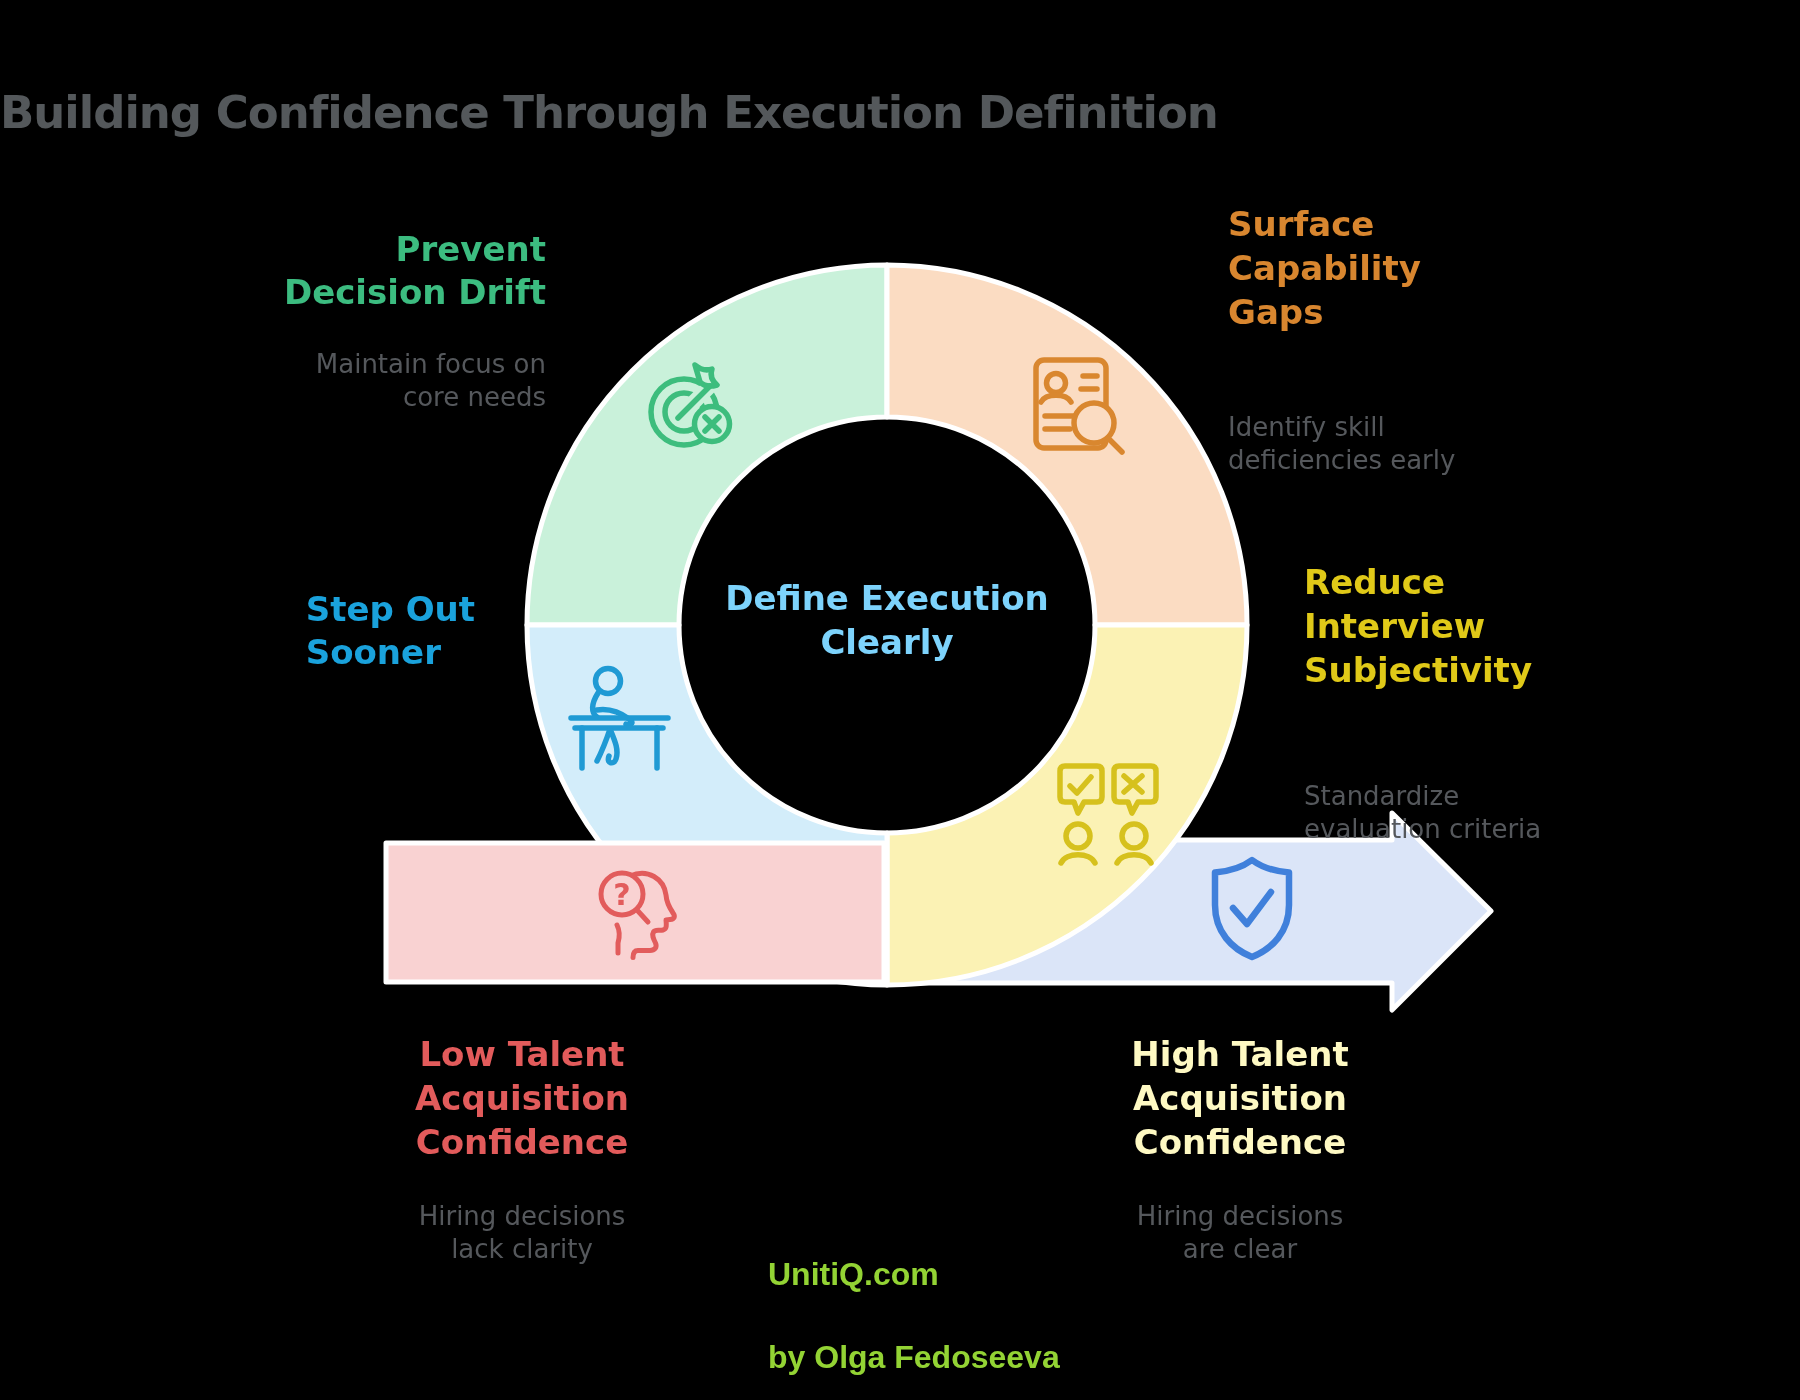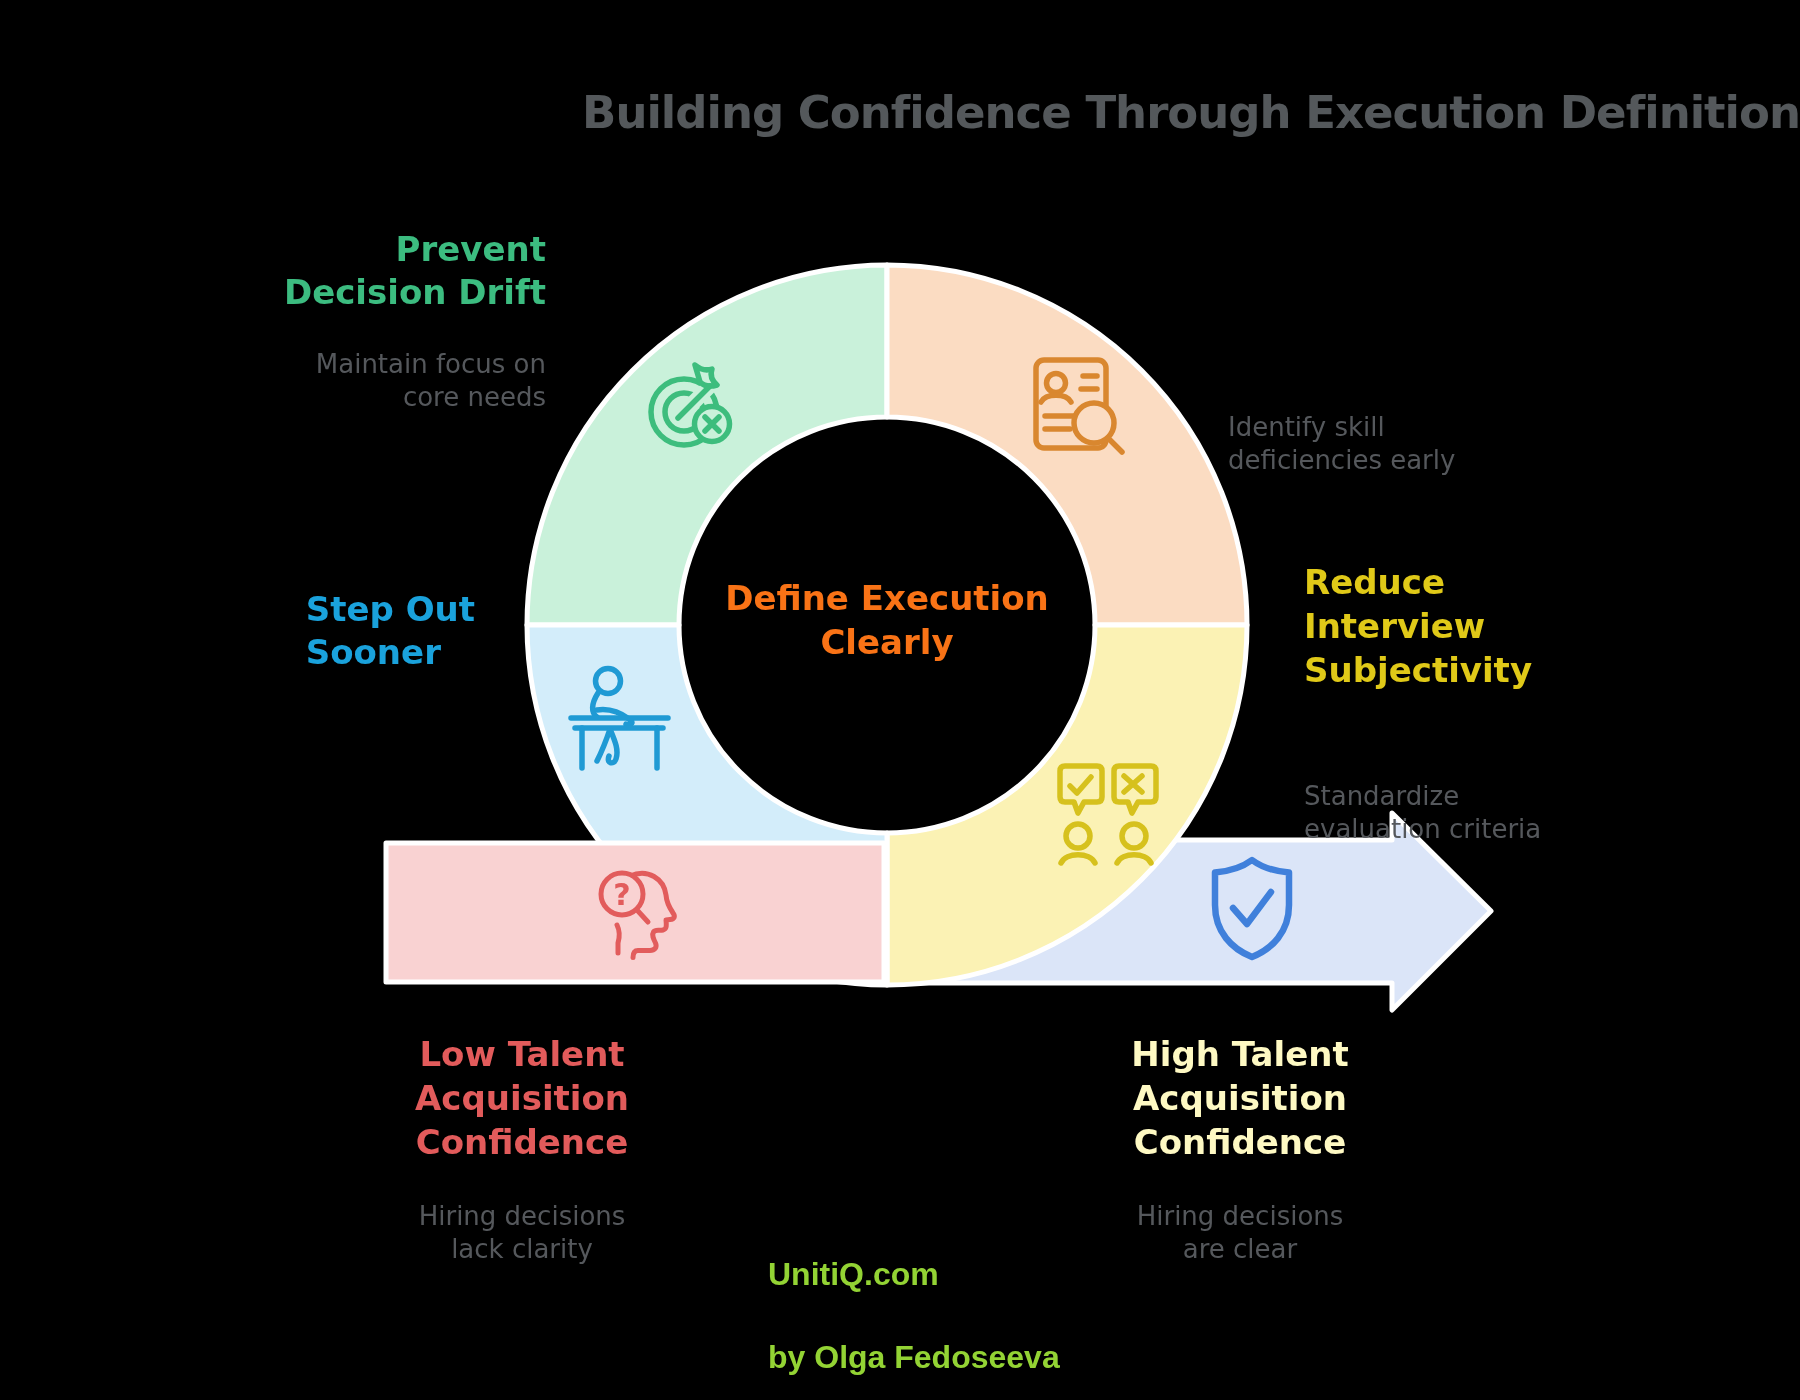--- a/index.html
+++ b/index.html
@@ -2,21 +2,21 @@
 <html><head>
 <meta charset="utf-8">
 <style>
   html,body{margin:0;padding:0;background:#000;}
   body{width:1800px;height:1400px;overflow:hidden;position:relative;}
   .canvas{position:absolute;inset:0;width:1800px;height:1400px;font-family:"DejaVu Sans",sans-serif;}
   svg.loop{position:absolute;left:0;top:0;}
   .txt{position:absolute;white-space:pre-line;}
   .hd{font-weight:bold;font-size:34px;line-height:1.3;}
   .sub{font-size:26px;line-height:1.25;}
-  #title{left:0;top:86px;width:1800px;text-align:right;font-size:45px;font-weight:bold;letter-spacing:-1px;}
+  #title{left:0;top:86px;width:1800px;text-align:left;font-size:45px;font-weight:bold;letter-spacing:-1px;}
   #h-prevent{right:1254px;top:228px;text-align:right;line-height:1.25;}
   #s-prevent{right:1254px;top:348px;text-align:right;}
   #h-surface{left:1228px;top:202px;}
   #s-surface{left:1228px;top:374px;}
   #h-step{right:1325px;top:588px;text-align:left;line-height:1.25;}
   #s-step{right:1325px;top:706px;text-align:right;}
   #h-reduce{left:1304px;top:560px;}
   #s-reduce{left:1304px;top:732px;}
   #h-low{left:272px;top:1032px;width:500px;text-align:center;}
   #s-low{left:272px;top:1200px;width:500px;text-align:center;}
@@ -95,20 +95,23 @@
     </g>
   </svg>
 
   <h1 class="txt" id="title" style="margin: 0px; color: rgb(84, 88, 91);">Building Confidence Through Execution Definition</h1>
 
   <div class="txt hd" id="h-prevent" style="color: rgb(60, 188, 128);">Prevent
 Decision Drift</div>
   <div class="txt sub" id="s-prevent" style="color: rgb(85, 88, 92);">Maintain focus on
 core needs</div>
 
+  <div class="txt hd" id="h-surface" style="color: rgb(216, 134, 47);">Surface
+Capability
+Gaps</div>
   <div class="txt sub" id="s-surface" style="color: rgb(85, 88, 92); margin-top: 37px;">Identify skill
 deficiencies early</div>
 
   <div class="txt hd" id="h-step" style="color: rgb(26, 162, 220);">Step Out
 Sooner</div>
 
   <div class="txt hd" id="h-reduce" style="color: rgb(224, 201, 24);">Reduce
 Interview
 Subjectivity</div>
   <div class="txt sub" id="s-reduce" style="color: rgb(85, 88, 92); margin-top: 48px;">Standardize
@@ -119,21 +122,21 @@
 Confidence</div>
   <div class="txt sub" id="s-low" style="color: rgb(85, 88, 92);">Hiring decisions
 lack clarity</div>
 
   <div class="txt hd" id="h-high" style="color: #fef9c3;">High Talent
 Acquisition
 Confidence</div>
   <div class="txt sub" id="s-high" style="color: rgb(85, 88, 92);">Hiring decisions
 are clear</div>
 
-  <div class="txt" id="center-label" style="color: #f97316;">Define Execution
+  <div class="txt" id="center-label" style="color: #7dd3fc;">Define Execution
 Clearly</div>
 
   <div class="txt" id="attribution" style="color: rgb(147, 211, 52);">
     <div>UnitiQ.com</div>
     <div>by Olga Fedoseeva</div>
   </div>
 
 </div>
 
 </body></html>

